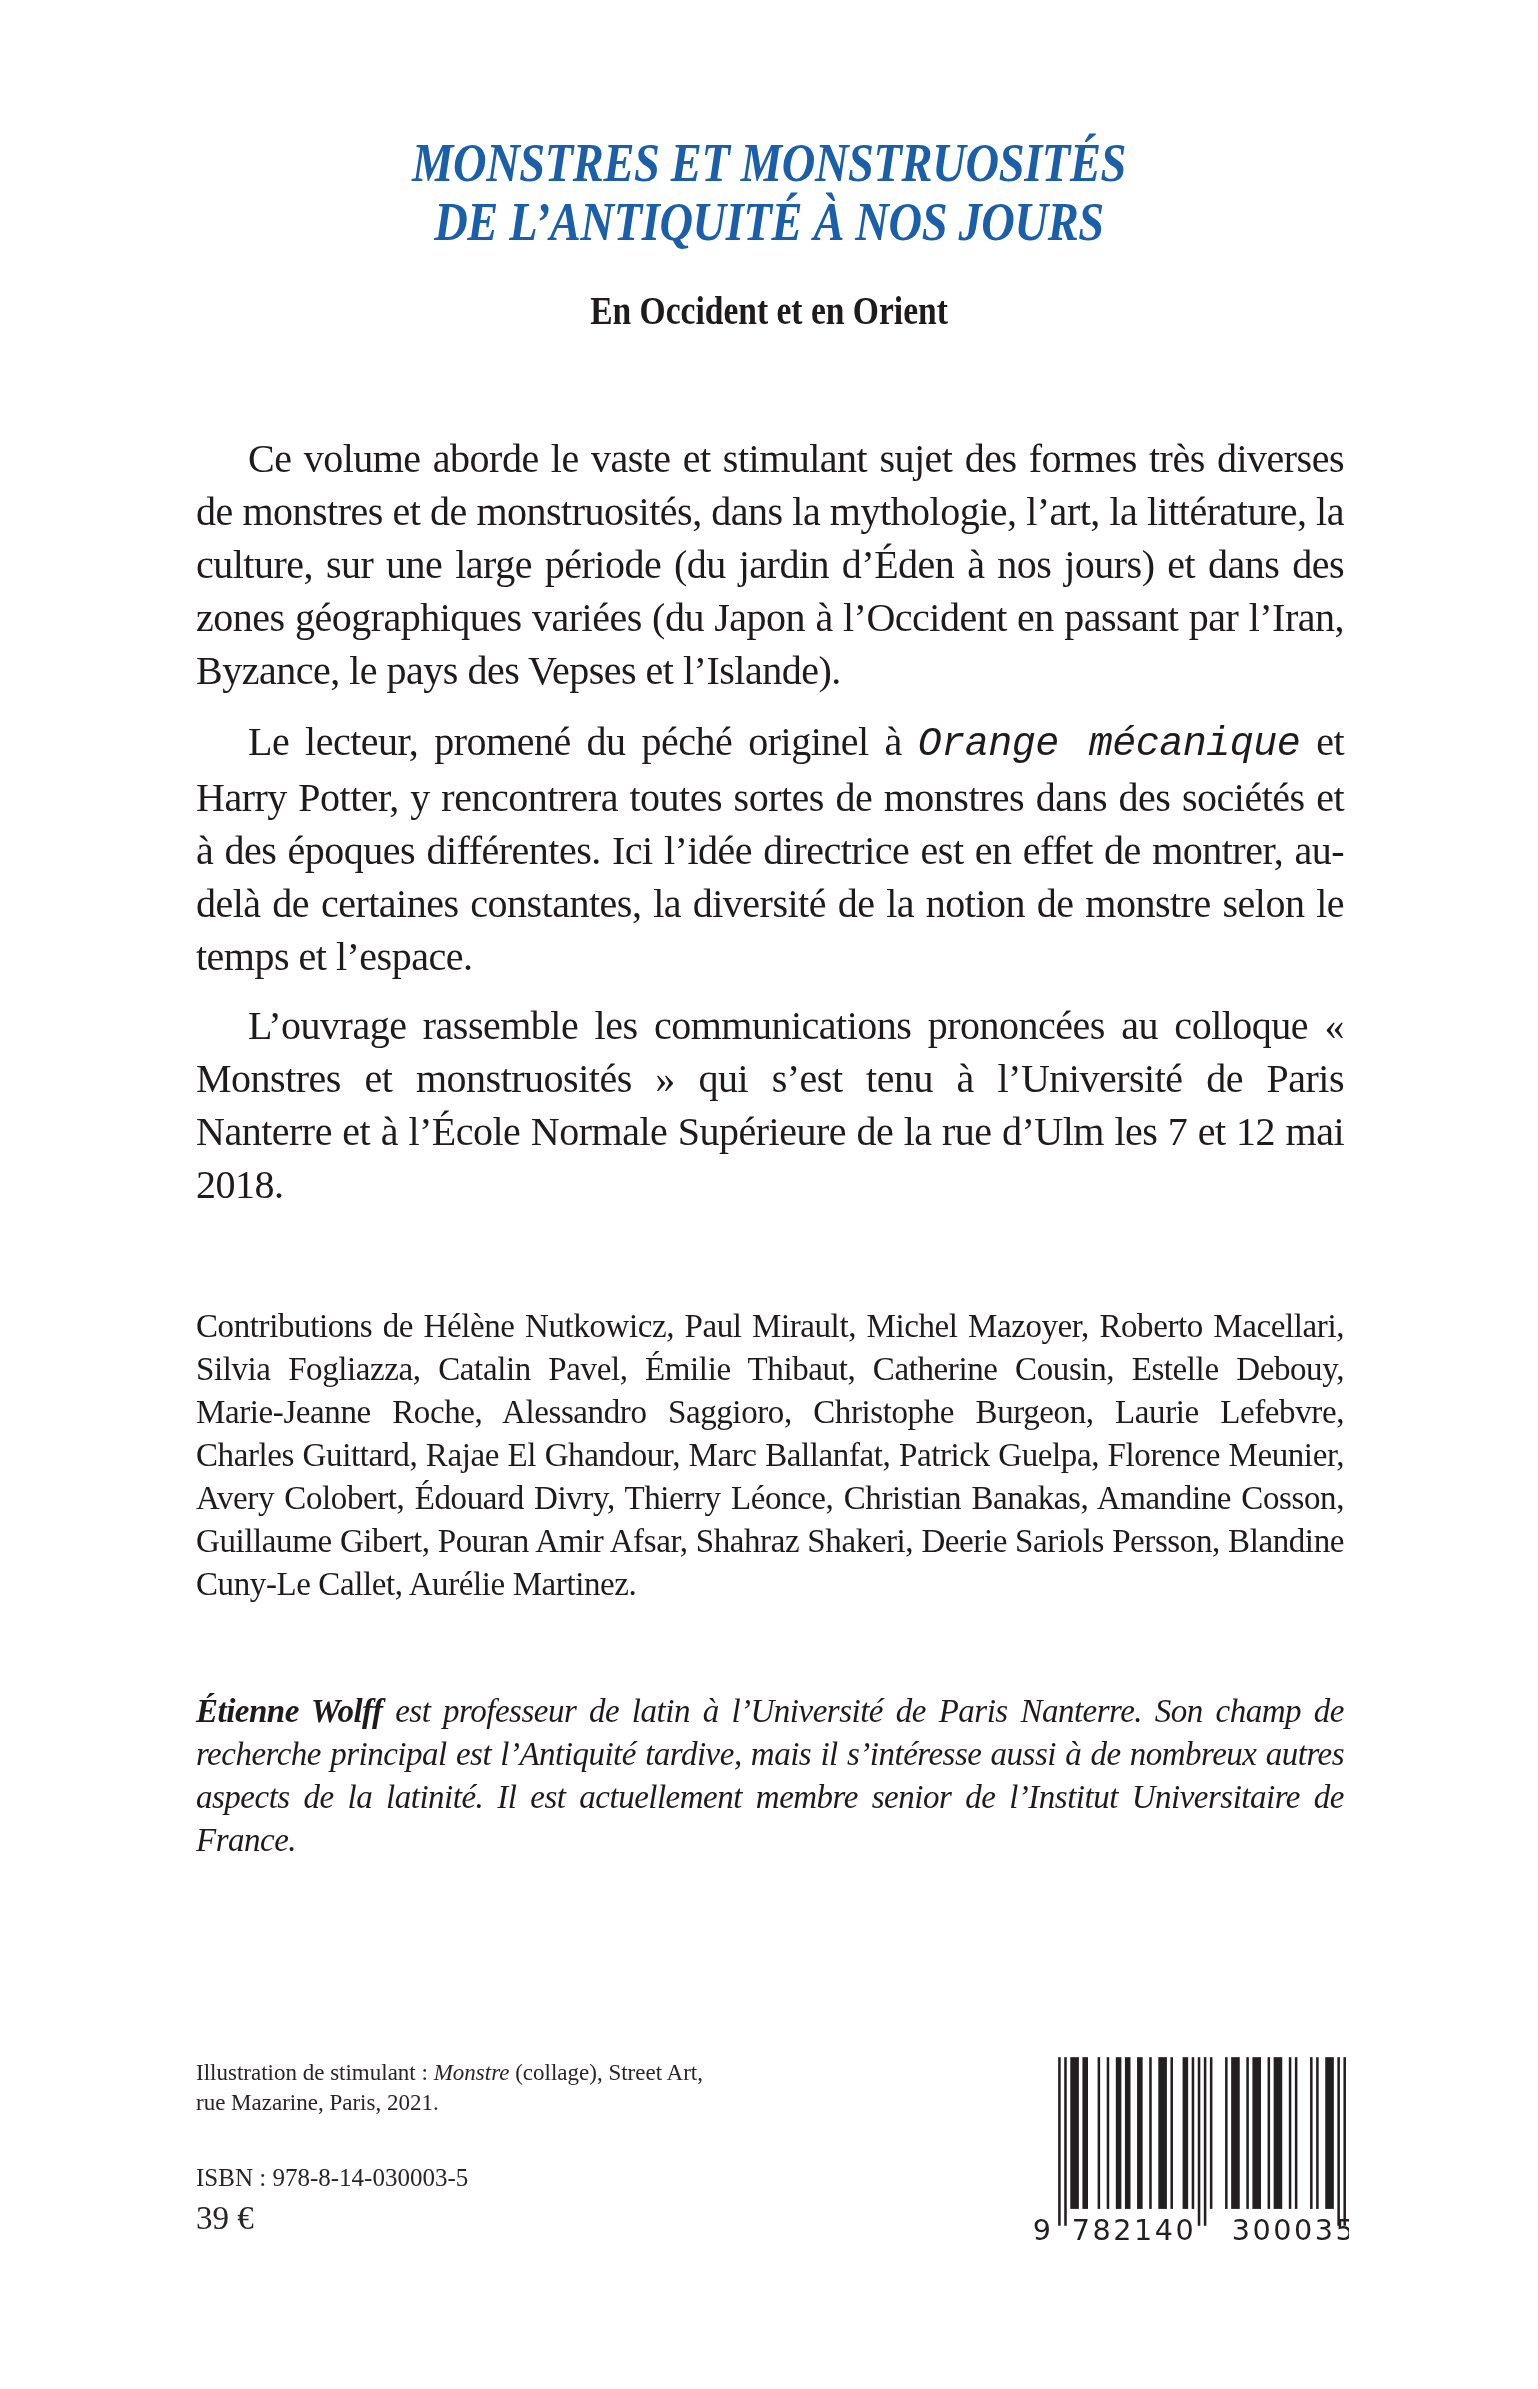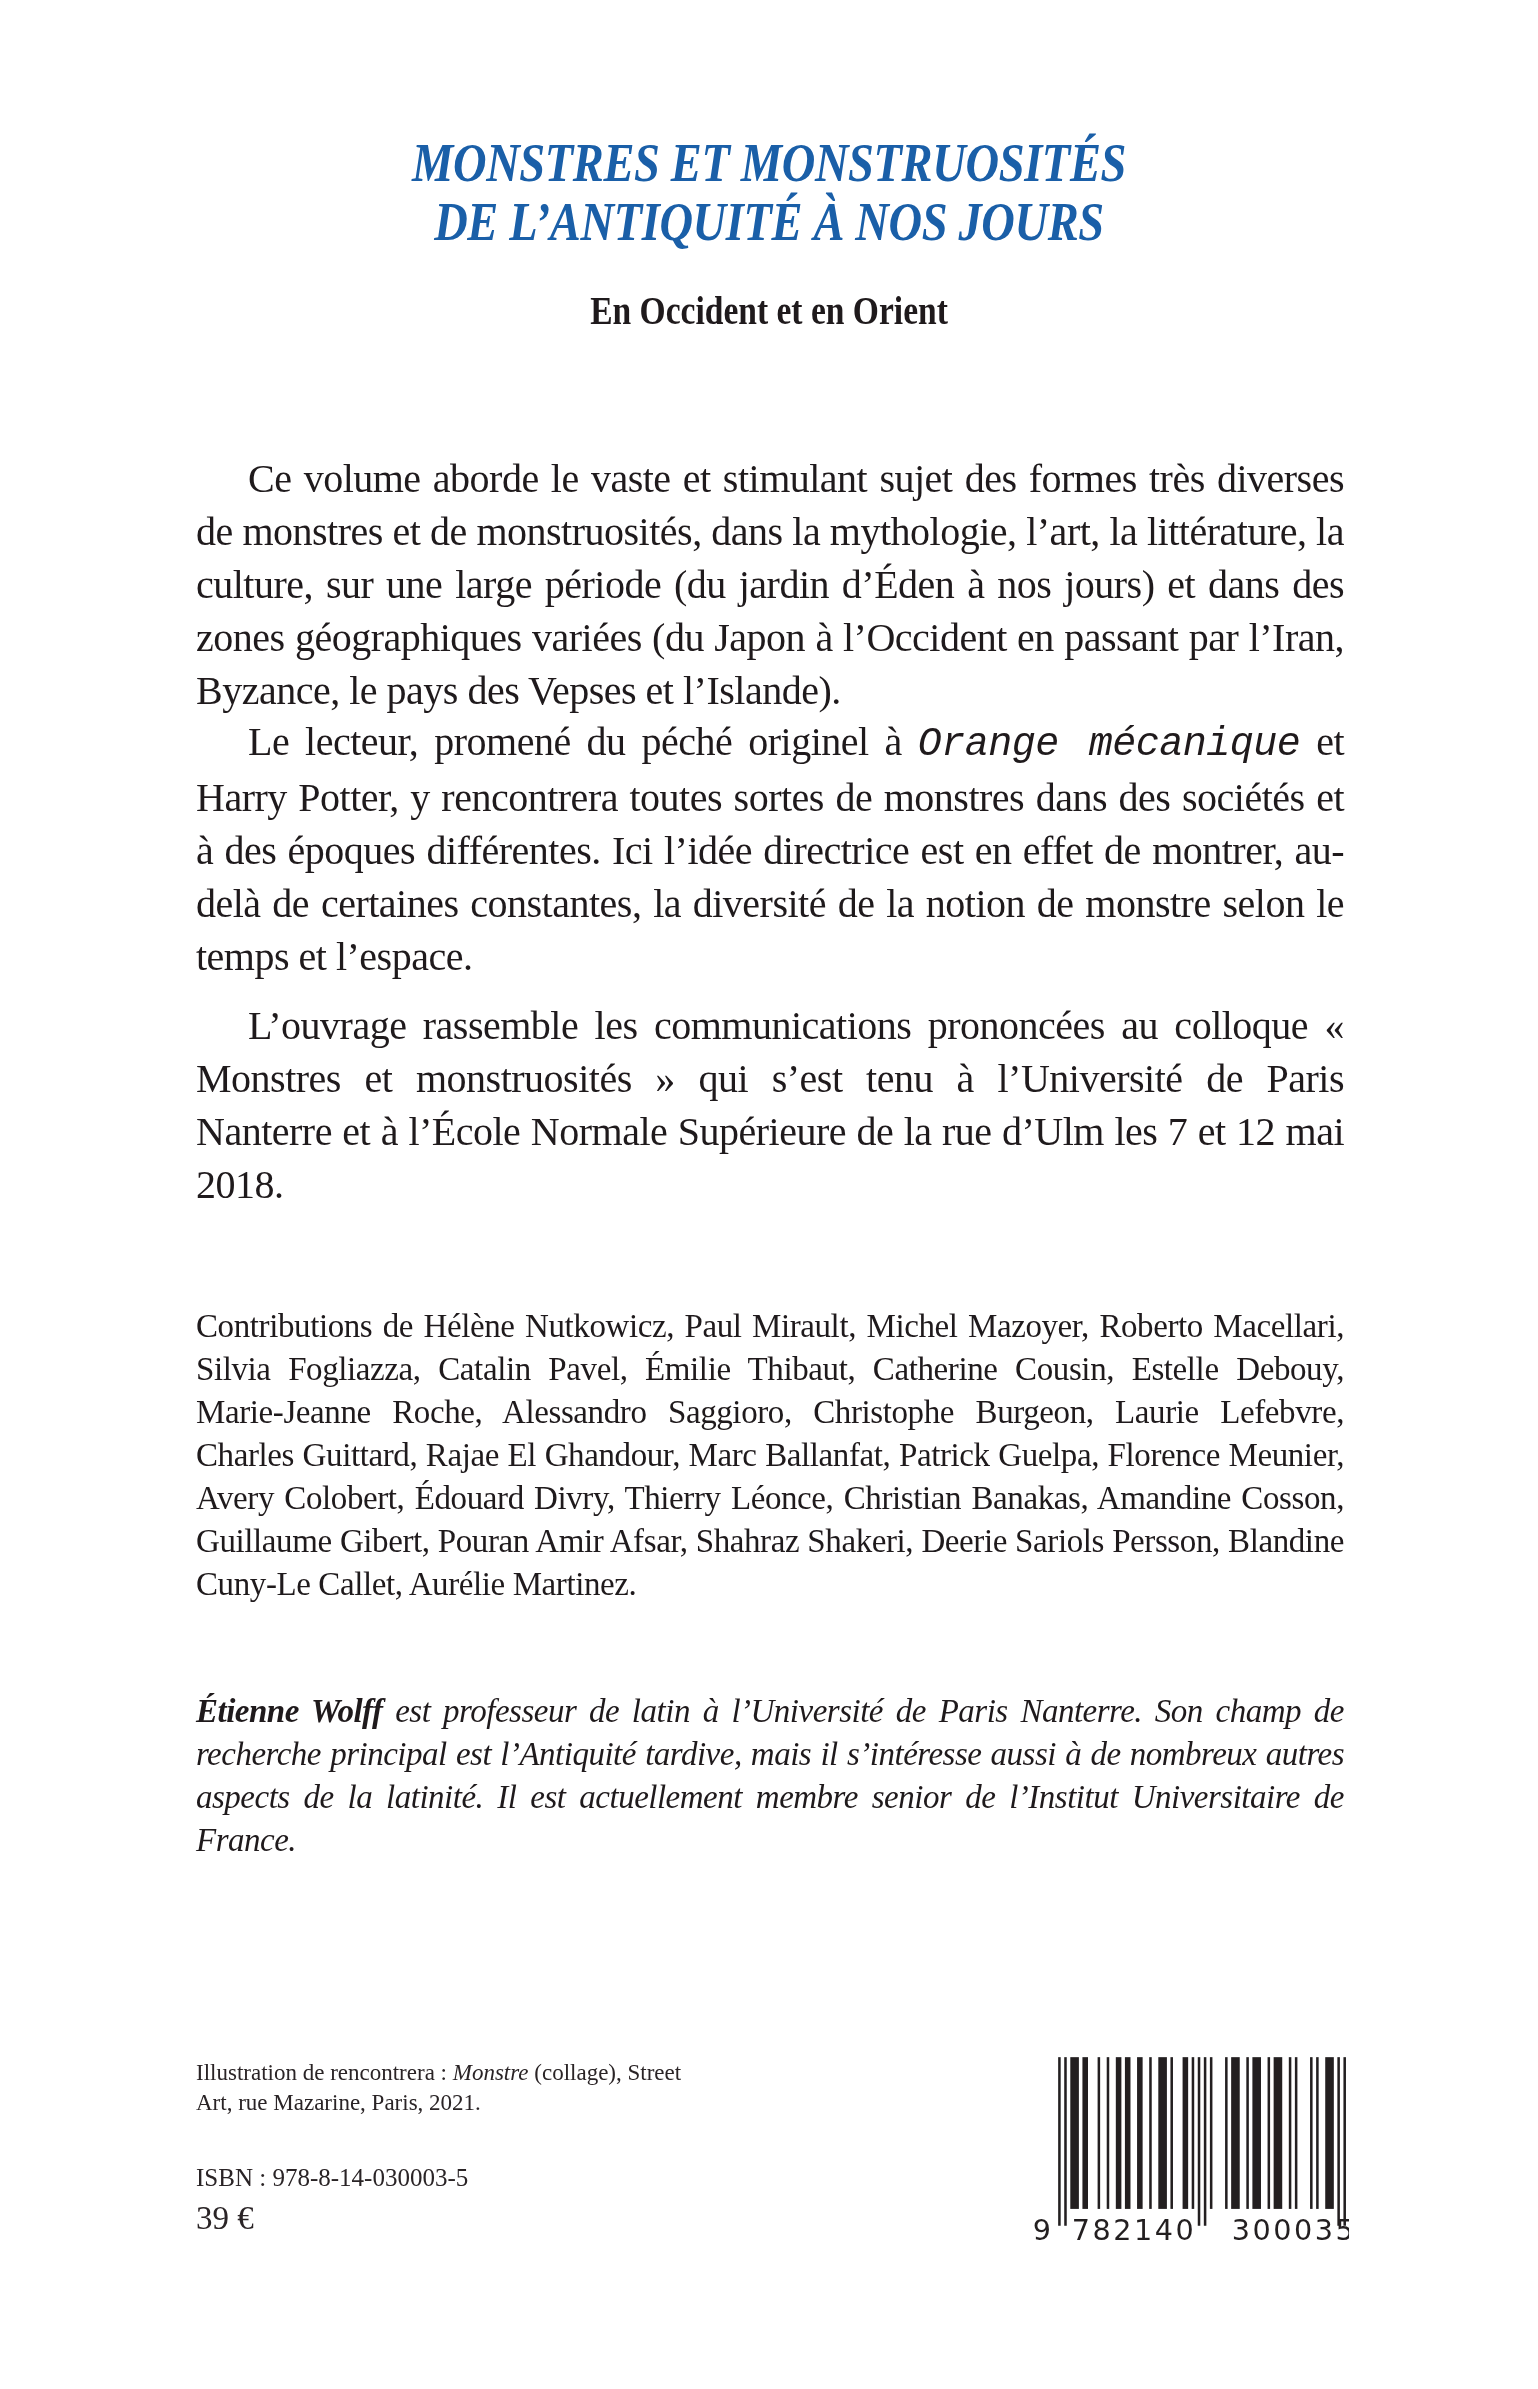--- a/index.html
+++ b/index.html
@@ -5,21 +5,21 @@
   html, body { margin:0; padding:0; background:#ffffff; }
   body { width:1538px; height:2389px; position:relative; overflow:hidden; font-family:"Liberation Serif","DejaVu Serif",serif; color:#1f1a1c; }
   .abs { position:absolute; }
   .title { left:0; width:1538px; text-align:center; font-style:italic; font-weight:bold; color:#1a5fa8; font-size:54px; line-height:61px; letter-spacing:-0.4px; transform:scaleX(0.86); transform-origin:769px 0; }
   .title1 { top:133px; }
   .title2 { top:192px; }
   .subtitle { top:287px; left:0; width:1538px; text-align:center; font-size:39px; line-height:47px; font-weight:bold; transform:scaleX(0.86); transform-origin:769px 0; }
   .body-block { left:196px; width:1148px; }
   .para { margin:0; font-size:40px; line-height:53px; text-align:justify; text-align-last:left; text-indent:52px; letter-spacing:-0.5px; word-spacing:0px; }
   .para em { font-style:italic;font-family:Liberation Mono, monospace; }
-  .p1 { top:452px; }
+  .p1 { top:432px; }
   .p2 { top:715px; }
   .p3 { top:999px; }
   .contrib { top:1305px; font-size:33px; line-height:43px; text-align:justify; text-align-last:left; letter-spacing:-0.4px; margin:0; }
   .bio { top:1690px; font-size:33px; line-height:43px; font-style:italic; text-align:justify; text-align-last:left; letter-spacing:-0.5px; margin:0;font-family:Liberation Serif, serif; }
   .bio b { font-weight:bold; }
   .credit { top:2058px; left:196px; width:523px; font-size:23px; line-height:30px; color:#2a2426; }
   .credit em { font-style:italic;text-align:right; }
   .isbn { top:2163px; left:196px; font-size:25px; line-height:30px; color:#2a2426; }
   .price { top:2200px; left:196px; font-size:33px; line-height:37px; color:#2a2426; }
   .barcode { left:1016px; top:2057px; width:333px; height:190px; }
@@ -35,21 +35,21 @@
 <p class="abs body-block para p1">Ce volume aborde le vaste et stimulant sujet des formes très diverses de monstres et de monstruosités, dans la mythologie, l’art, la littérature, la culture, sur une large période (du jardin d’Éden à nos jours) et dans des zones géographiques variées (du Japon à l’Occident en passant par l’Iran, Byzance, le pays des Vepses et l’Islande).</p>
 
 <p class="abs body-block para p2"><span>Le lecteur, promené du péché originel à </span><em>Orange mécanique</em><span> et Harry Potter, y rencontrera toutes sortes de monstres dans des sociétés et à des époques différentes. Ici l’idée directrice est en effet de montrer, au-delà de certaines constantes, la diversité de la notion de monstre selon le temps et l’espace.</span></p>
 
 <p class="abs body-block para p3">L’ouvrage rassemble les communications prononcées au colloque « Monstres et monstruosités » qui s’est tenu à l’Université de Paris Nanterre et à l’École Normale Supérieure de la rue d’Ulm les 7 et 12 mai 2018.</p>
 
 <p class="abs body-block contrib">Contributions de Hélène Nutkowicz, Paul Mirault, Michel Mazoyer, Roberto Macellari, Silvia Fogliazza, Catalin Pavel, Émilie Thibaut, Catherine Cousin, Estelle Debouy, Marie-Jeanne Roche, Alessandro Saggioro, Christophe Burgeon, Laurie Lefebvre, Charles Guittard, Rajae El Ghandour, Marc Ballanfat, Patrick Guelpa, Florence Meunier, Avery Colobert, Édouard Divry, Thierry Léonce, Christian Banakas, Amandine Cosson, Guillaume Gibert, Pouran Amir Afsar, Shahraz Shakeri, Deerie Sariols Persson, Blandine Cuny-Le Callet, Aurélie Martinez.</p>
 
 <p class="abs body-block bio"><b>Étienne Wolff</b><span> est professeur de latin à l’Université de Paris Nanterre. Son champ de recherche principal est l’Antiquité tardive, mais il s’intéresse aussi à de nombreux autres aspects de la latinité. Il est actuellement membre senior de l’Institut Universitaire de France.</span></p>
 
-<div class="abs credit"><span>Illustration de rencontrera : </span><em>Monstre</em><span> (collage), Street Art, rue Mazarine, Paris, 2021.</span></div>
+<div class="abs credit"><span>Illustration de stimulant : </span><em>Monstre</em><span> (collage), Street Art, rue Mazarine, Paris, 2021.</span></div>
 
 <div class="abs isbn">ISBN : 978-8-14-030003-5</div>
 <div class="abs price">39 €</div>
 
 <div class="abs barcode">
   <svg id="bc" width="333" height="190" viewBox="0 0 395 225" xmlns="http://www.w3.org/2000/svg">
     <g id="bars" fill="#231f20">
         <rect x="50" y="0" width="3" height="200"></rect>
         <rect x="57.2" y="0" width="3" height="200"></rect>
         <rect x="64.4" y="0" width="10.200000000000001" height="180"></rect>

